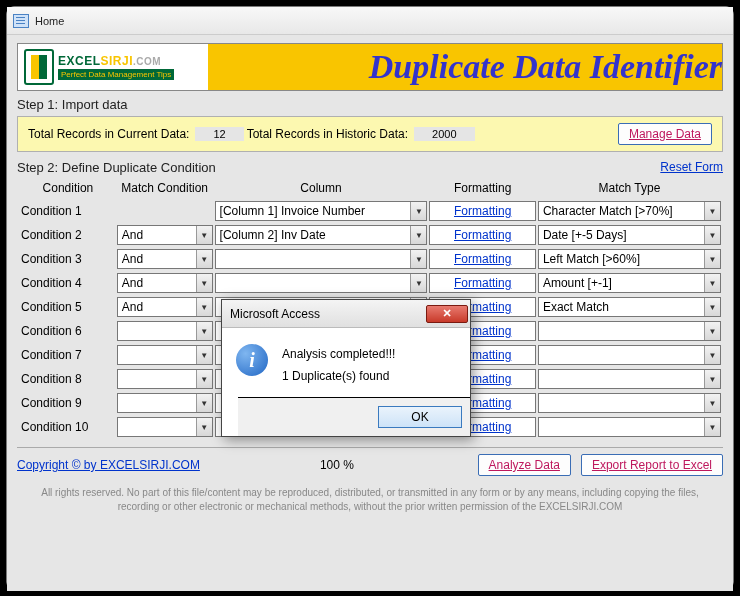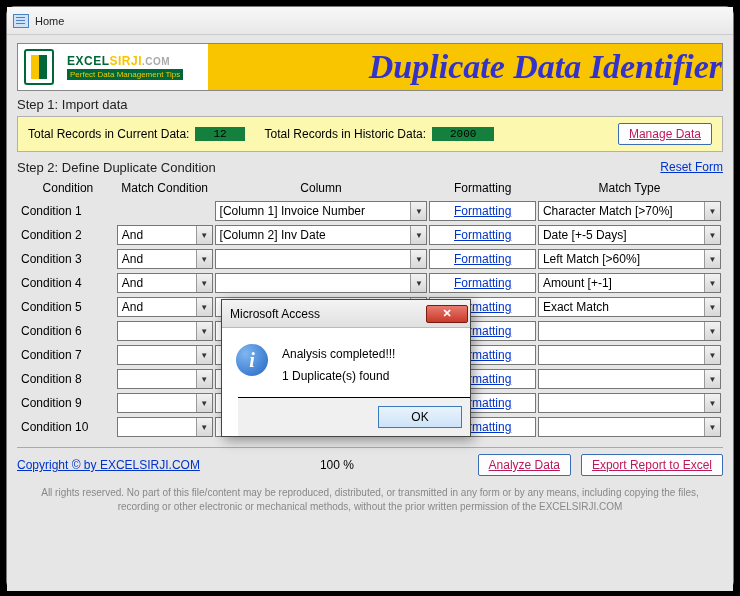--- a/index.html
+++ b/index.html
@@ -7,29 +7,29 @@
   .outer { position: absolute; left: 6px; top: 6px; width: 728px; height: 584px; background: #fff; border: 1px solid #7a7a7a; border-radius: 9px; }
   .titlebar { height: 28px; background: linear-gradient(to bottom,#f8f8f8,#e8e8e8); border-bottom: 1px solid #ccc; display: flex; align-items: center; padding: 0 6px; }
   .titlebar .icon { width: 16px; height: 14px; border: 1px solid #4a82c4; background: #cfe2f8; margin-right: 6px; position: relative; }
   .titlebar .icon::after { content:""; position:absolute; left:2px; top:2px; width:9px; height:1px; background:#4a82c4; box-shadow:0 3px 0 #4a82c4, 0 6px 0 #4a82c4; }
   .titlebar span { color: #222; }
   .content { padding: 8px 10px 6px 10px; background: #e6e6e6; height: 556px; position: relative; }
   .banner { display: flex; align-items: center; border: 1px solid #888; background: #f9c500; height: 48px; }
   .logo { background: #fff; width: 190px; height: 46px; display: flex; align-items: center; padding: 0 6px; }
   .logo-cell { width: 30px; height: 36px; border: 2px solid #006838; border-radius: 3px; display: flex; align-items: center; justify-content: center; margin-right: 4px; }
   .logo-cell .stripe { width: 16px; height: 24px; background: linear-gradient(to right,#f9c500 50%,#006838 50%); }
-  .logo-text { display:flex; flex-direction:column;margin-left:9px; }
+  .logo-text { display:flex; flex-direction:column; }
   .logo-text .top { font-weight: bold; font-size: 12px; letter-spacing: 0.5px; }
   .logo-text .top .ex { color:#006838; } .logo-text .top .sirji { color:#f9c500; } .logo-text .top .com { color:#aaa; font-size: 10px; }
   .logo-text .bottom { background:#006838; color:#f9c500; font-size: 8px; padding: 1px 3px; margin-top:1px; }
   .banner-title { flex:1; text-align:right; font-family: 'Brush Script MT', cursive; font-size: 34px; color: #3333cc; font-weight: bold; font-style: italic; }
   .step-label { margin-top: 6px; font-size: 13px; color: #222; }
   .yellowbox { margin-top: 4px; border: 1px solid #b0b0b0; background: #fcf8b0; padding: 6px 10px; display: flex; align-items: center; }
   .yellowbox .lbl { font-size: 12px; }
-  .yellowbox .val { background: #15803d; padding: 1px 18px; margin: 0 20px 0 6px; text-align:center;font-family:Liberation Mono, monospace; }
+  .yellowbox .val { background: #e5e5e5; padding: 1px 18px; margin: 0 3px 0 6px; text-align:center; }
   .mng { margin-left:auto; }
   .linkbtn { border: 1px solid #3a6db5; background: #fdfdfd; color: #be185d; text-decoration: underline; padding: 3px 10px; font-size: 12px; cursor: pointer; border-radius: 2px; }
   .step2row { display:flex; margin-top:8px; }
   .step2row .step-label { margin-top:0; }
   .reset { margin-left:auto; color:#0033cc; text-decoration:underline; font-size:12px; cursor:pointer; }
   table.cond { width: 100%; border-collapse: separate; border-spacing: 2px 4px; margin-top: 2px; }
   table.cond th { font-weight: normal; font-size: 12px; text-align: center; padding-bottom: 2px; }
   table.cond td { font-size: 12px; }
   .cond-name { width: 90px; padding-left: 2px; }
   .dd, .fmt { display:flex; border:1px solid #777; background:#fff; height:20px; align-items:center; }

